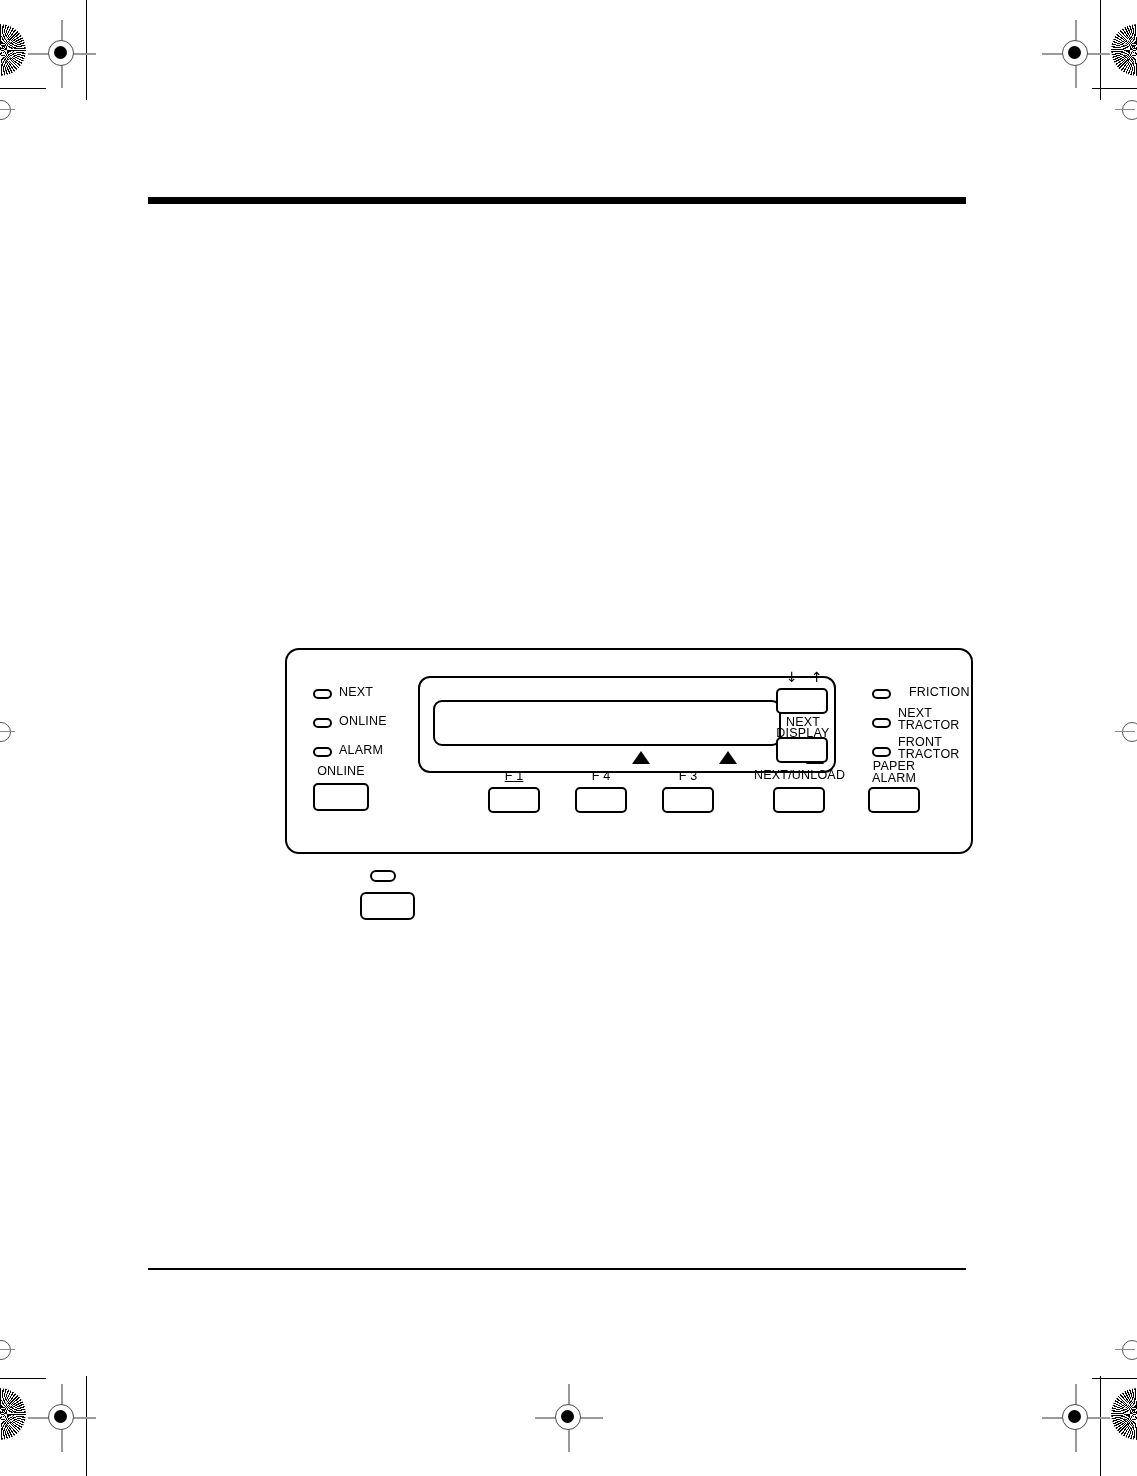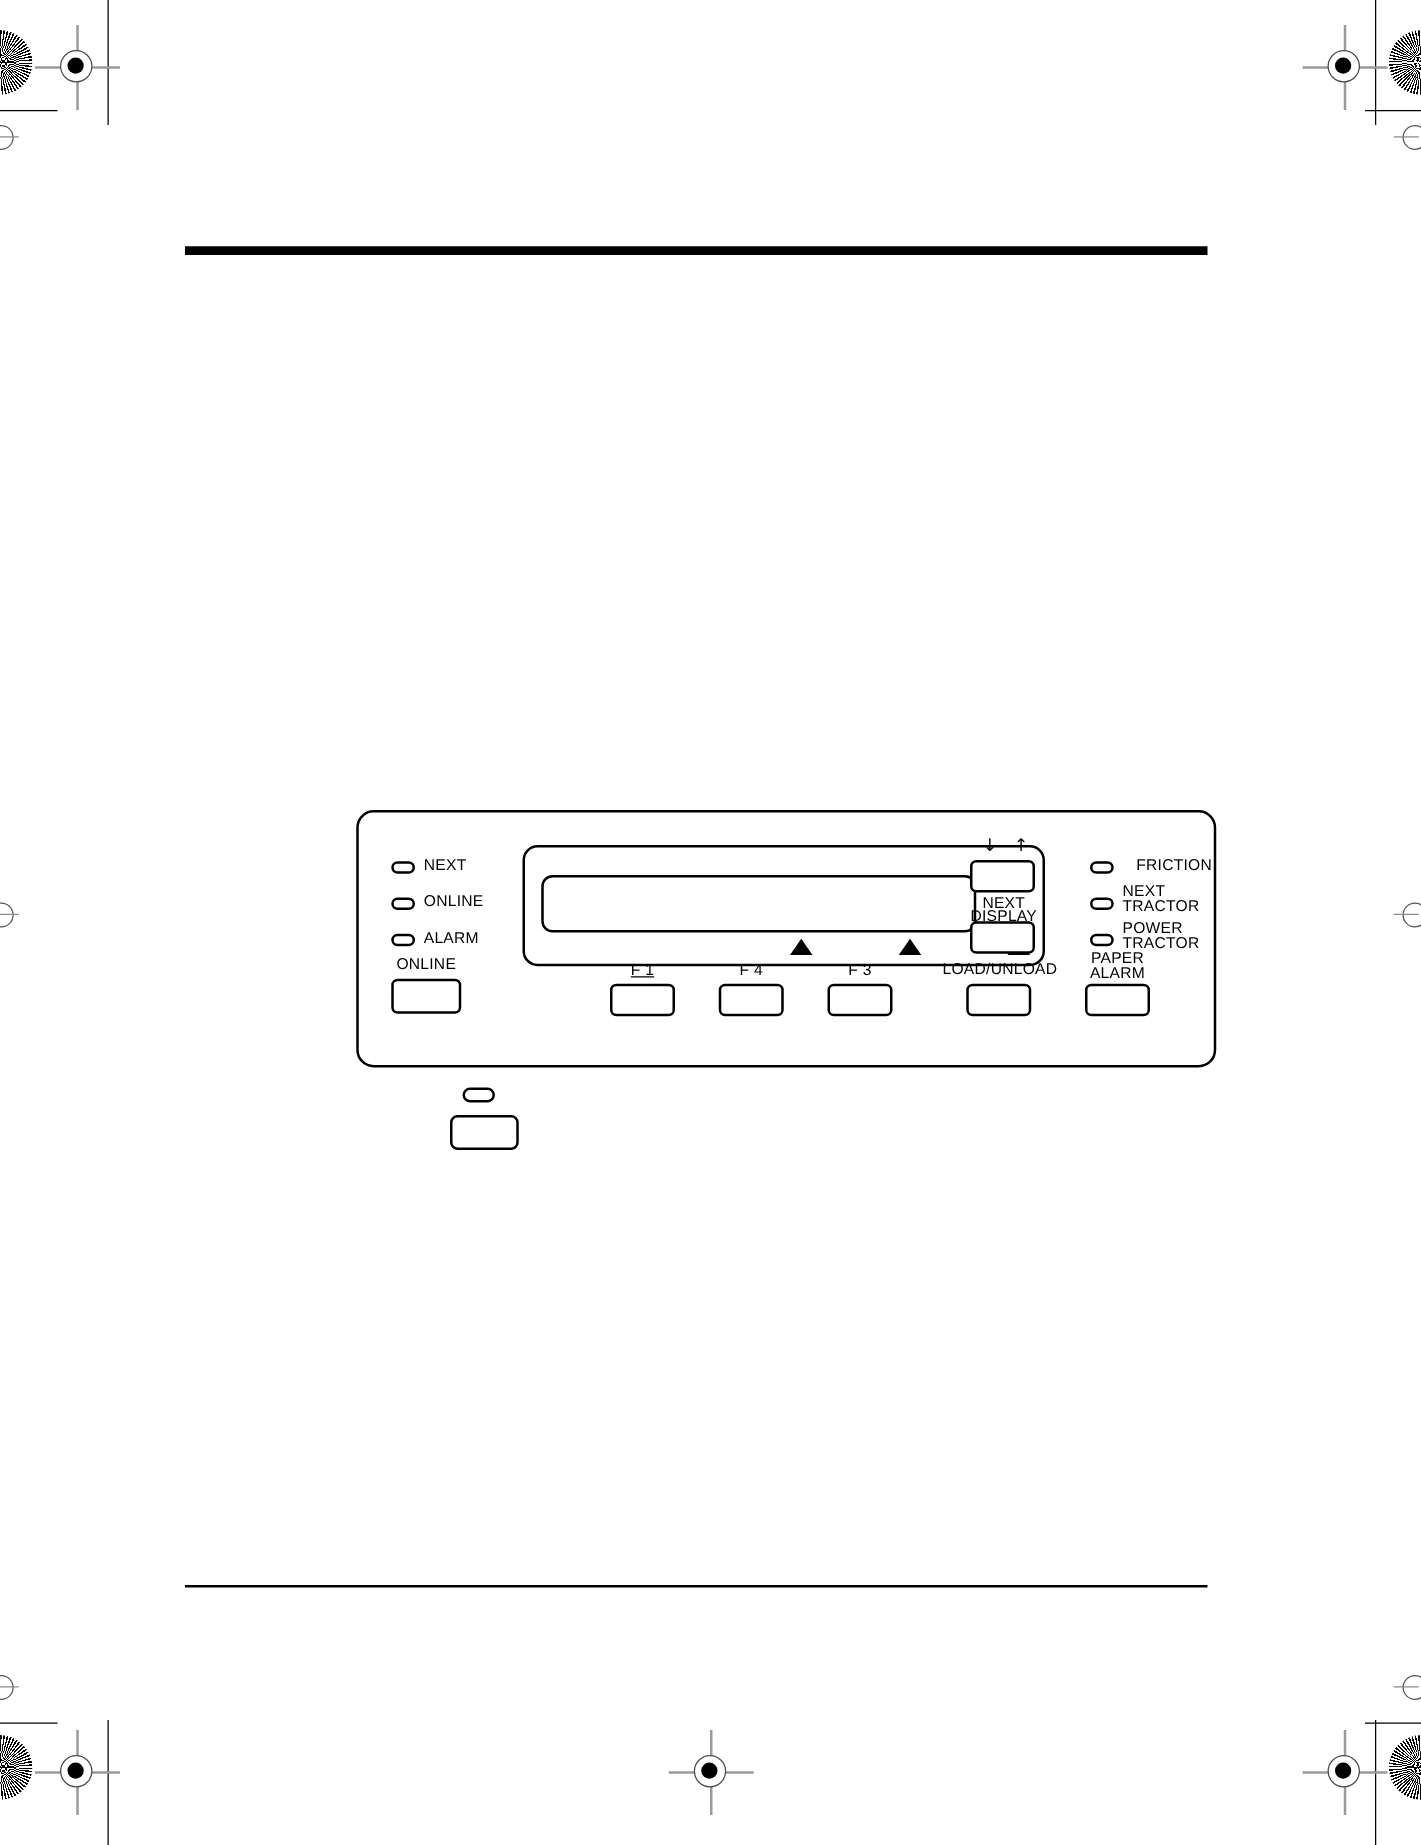--- a/index.html
+++ b/index.html
@@ -434,37 +434,37 @@
       <span class="led-label" style="left:622px; top:36px;">FRICTION</span>
 
       <div class="led" style="left:585px; top:68px;"></div>
       <span class="led-label two-line" style="left:611px; top:58px;">
         <span>NEXT</span><br>
         <span>TRACTOR</span>
       </span>
 
       <div class="led" style="left:585px; top:97px;"></div>
       <span class="led-label two-line" style="left:611px; top:87px;">
-        <span>POWER</span><br>
+        <span>FRONT</span><br>
         <span>TRACTOR</span>
       </span>
 
       <span class="btn-label" style="left:22px; top:115px; width:64px;">ONLINE</span>
       <div class="btn" style="left:26px; top:133px; width:56px; height:28px;"></div>
 
       <span class="btn-label" style="left:198px; top:120px; width:58px;text-decoration:underline;">F     1</span>
       <div class="btn" style="left:201px; top:137px; width:52px; height:26px;"></div>
 
       <span class="btn-label" style="left:285px; top:120px; width:58px;">F     4</span>
       <div class="btn" style="left:288px; top:137px; width:52px; height:26px;"></div>
 
       <span class="btn-label" style="left:372px; top:120px; width:58px;">F     3</span>
       <div class="btn" style="left:375px; top:137px; width:52px; height:26px;"></div>
 
-      <span class="btn-label" style="left:467px; top:119px; width:90px;">LOAD/UNLOAD</span>
+      <span class="btn-label" style="left:467px; top:119px; width:90px;">NEXT/UNLOAD</span>
       <div class="btn" style="left:486px; top:137px; width:52px; height:26px;"></div>
 
       <span class="btn-label" style="left:572px; top:110px; width:70px;">
         <span>PAPER</span><br>
         <span>ALARM</span>
       </span>
       <div class="btn" style="left:581px; top:137px; width:52px; height:26px;"></div>
 
     </div>
   </div>

